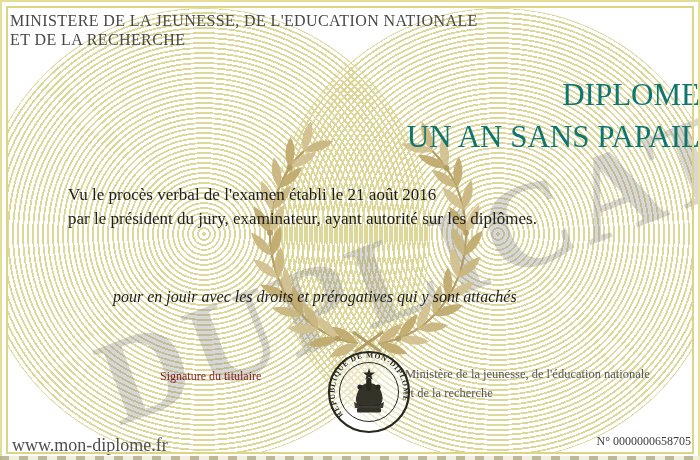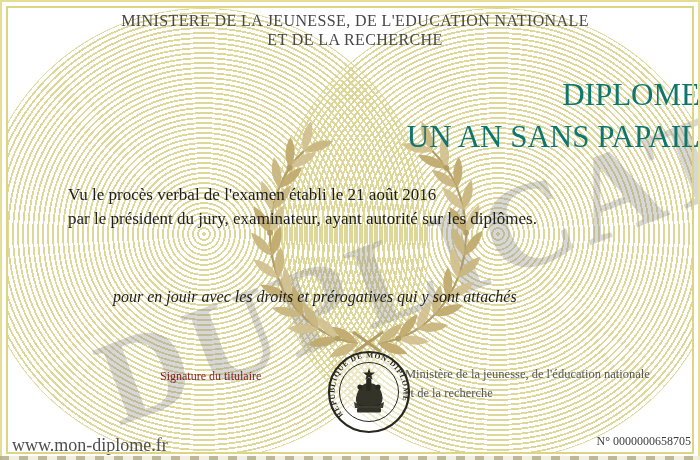--- a/index.html
+++ b/index.html
@@ -24,21 +24,21 @@
   
   .frame{position:absolute;left:6px;top:6px;right:6px;bottom:6px;
          border:2.5px solid #ddd583;z-index:6;pointer-events:none;}
   .edge-top{position:absolute;left:0;top:0;right:0;height:2px;background:#e3dd96;z-index:7;}
   .edge-left{position:absolute;left:0;top:0;bottom:0;width:1.5px;background:#e3dd96;z-index:7;}
   .edge-right{position:absolute;right:0;top:0;bottom:0;width:2px;background:#e6e09c;z-index:7;}
   .edge-bottom-dashes{position:absolute;left:0;right:0;bottom:0;height:4px;z-index:7;
          background:repeating-linear-gradient(90deg,#b2ac86 0 9px,#efecdb 9px 19px);opacity:.85;}
 
   
-  .header{position:absolute;left:10px;right:0;top:11px;text-align:center;z-index:4;
+  .header{position:absolute;left:10px;right:0;top:11px;z-index:4;
           font-size:16px;line-height:19px;color:#474747;letter-spacing:.4px;}
   .title{position:absolute;left:0;right:0;top:74px;text-align:right;z-index:4;
          font-size:31px;line-height:42px;color:#0f766e;}
   .body-text{position:absolute;left:68px;top:183px;z-index:4;
              font-size:17px;line-height:23.5px;color:#1d1d1d;}
   .privileges{position:absolute;left:113px;top:288px;z-index:4;
               font-size:16px;color:#1d1d1d;font-style:italic;}
   .sig-label{position:absolute;left:160px;top:369px;z-index:4;font-size:12px;color:#7f1d1d;}
   .ministry{position:absolute;left:405px;top:365px;z-index:4;
             font-size:12.5px;line-height:18.5px;color:#55565a;}

